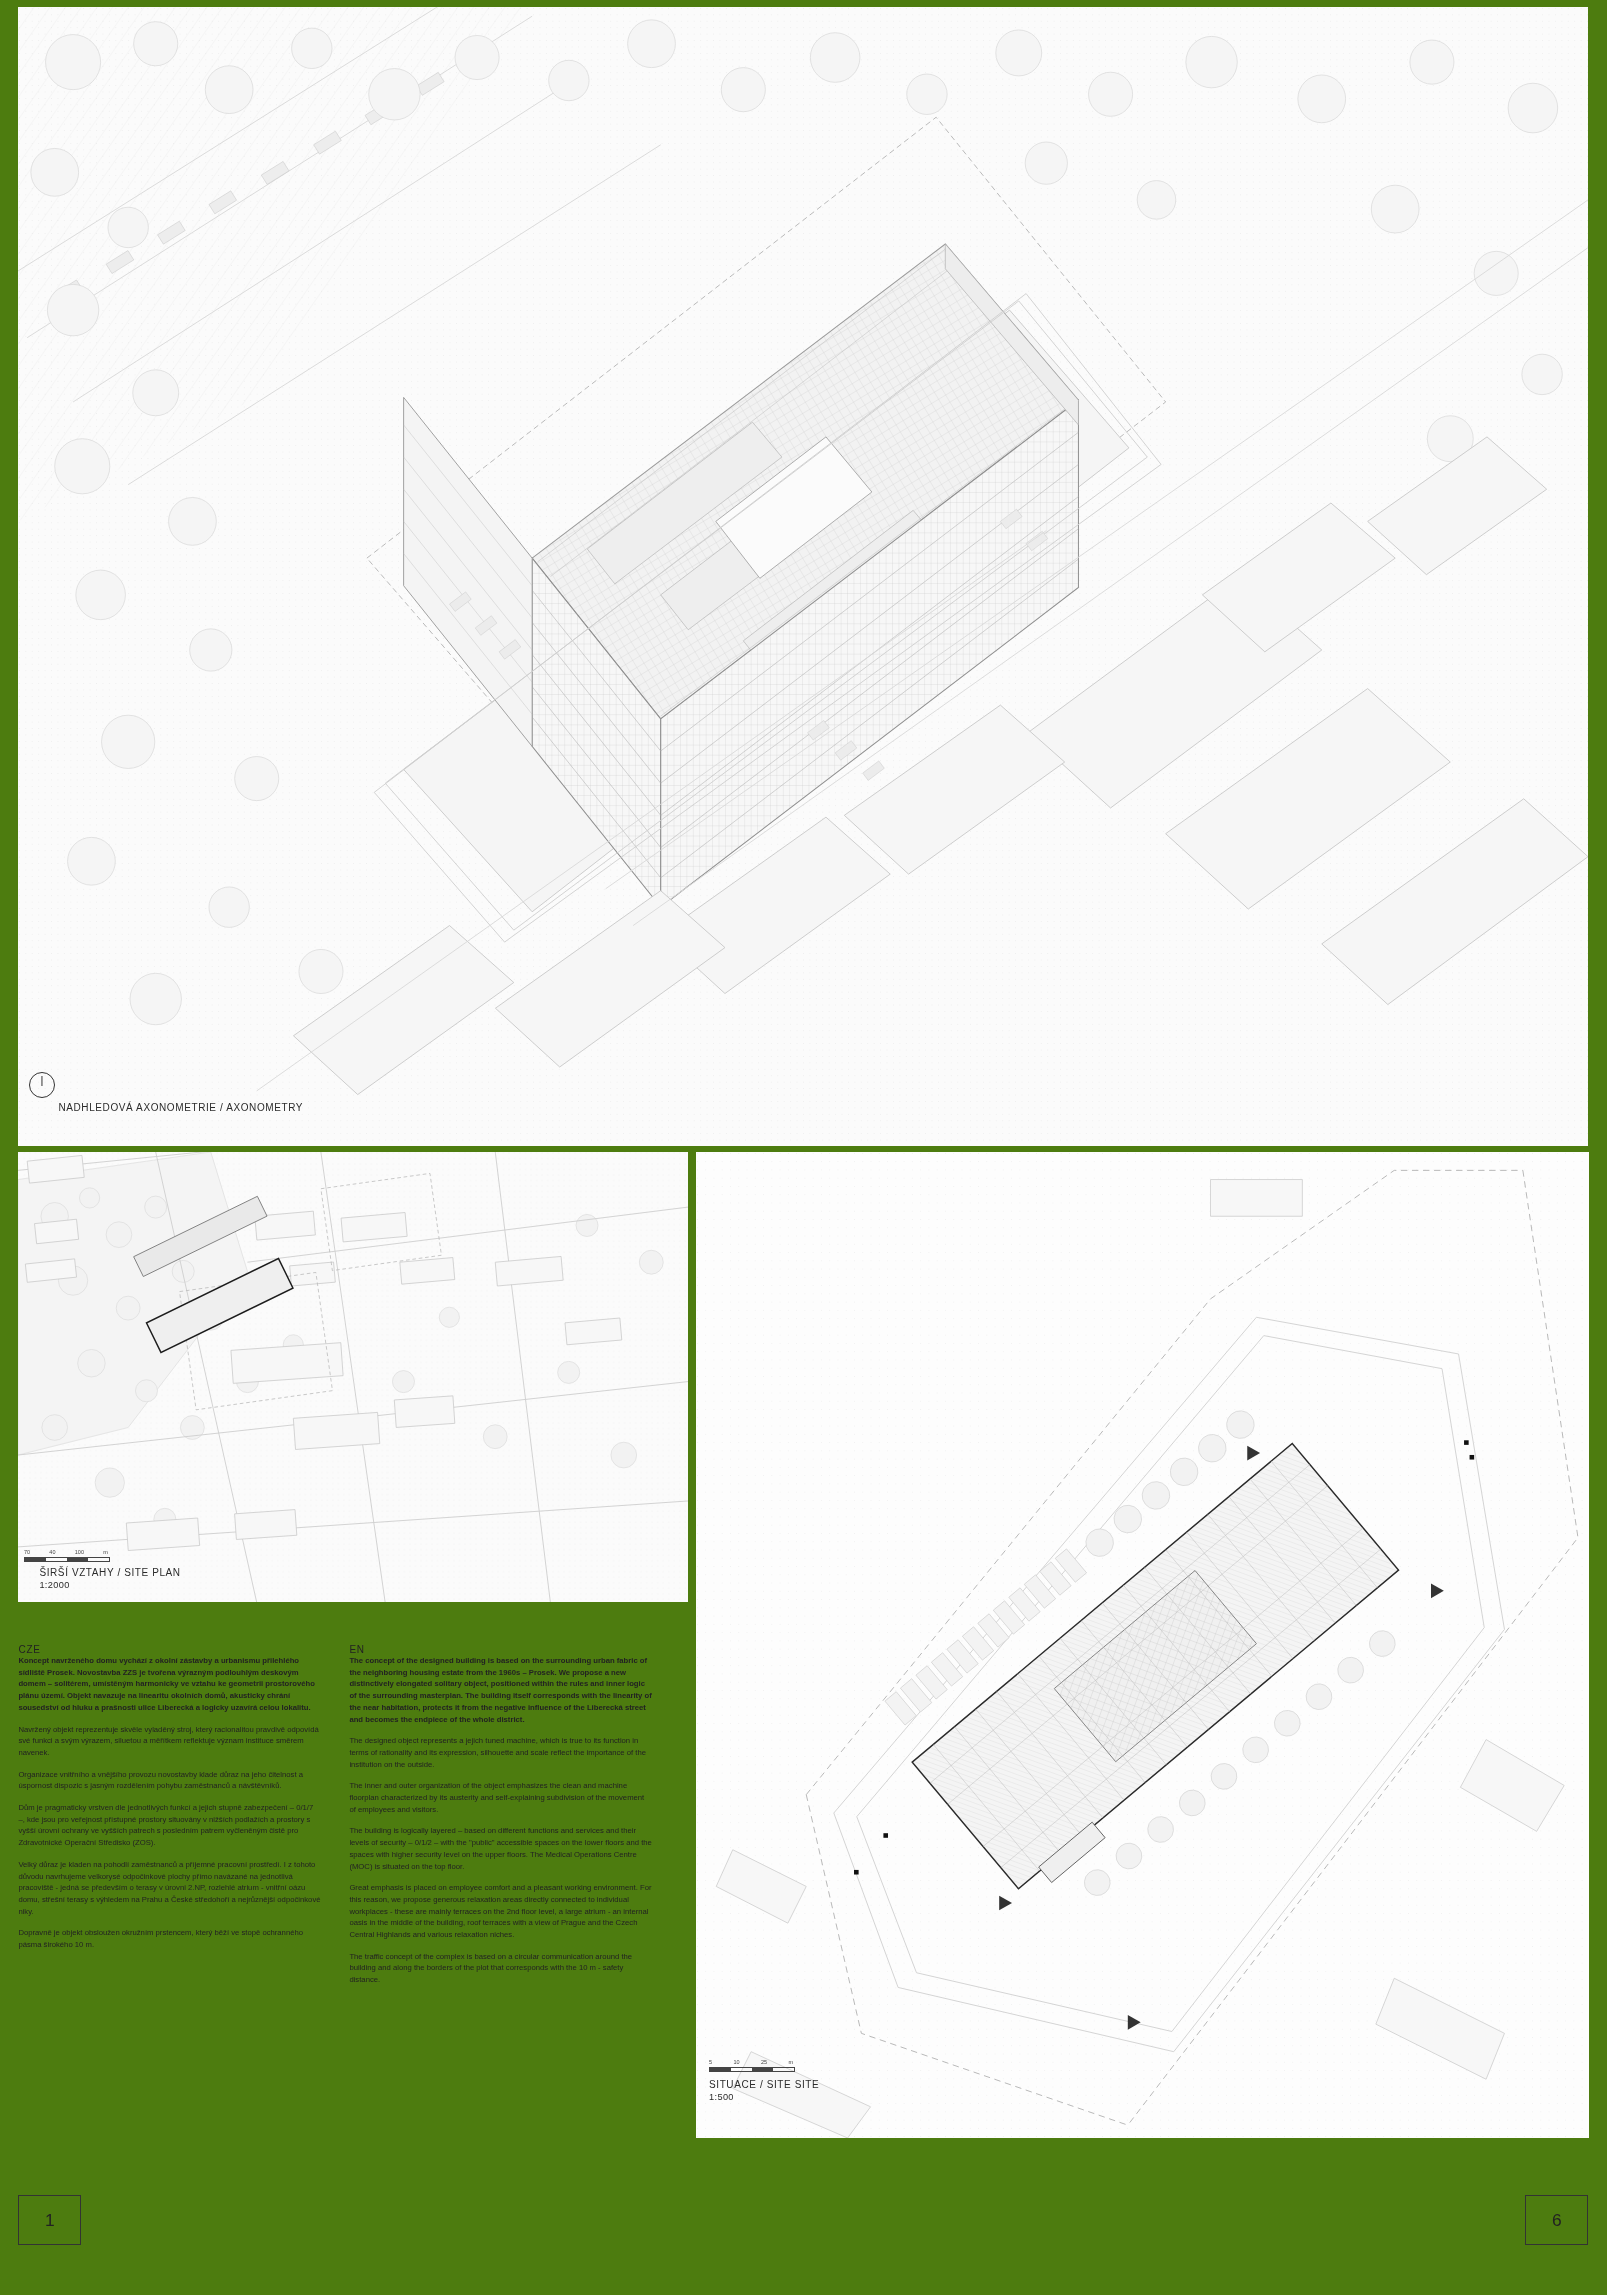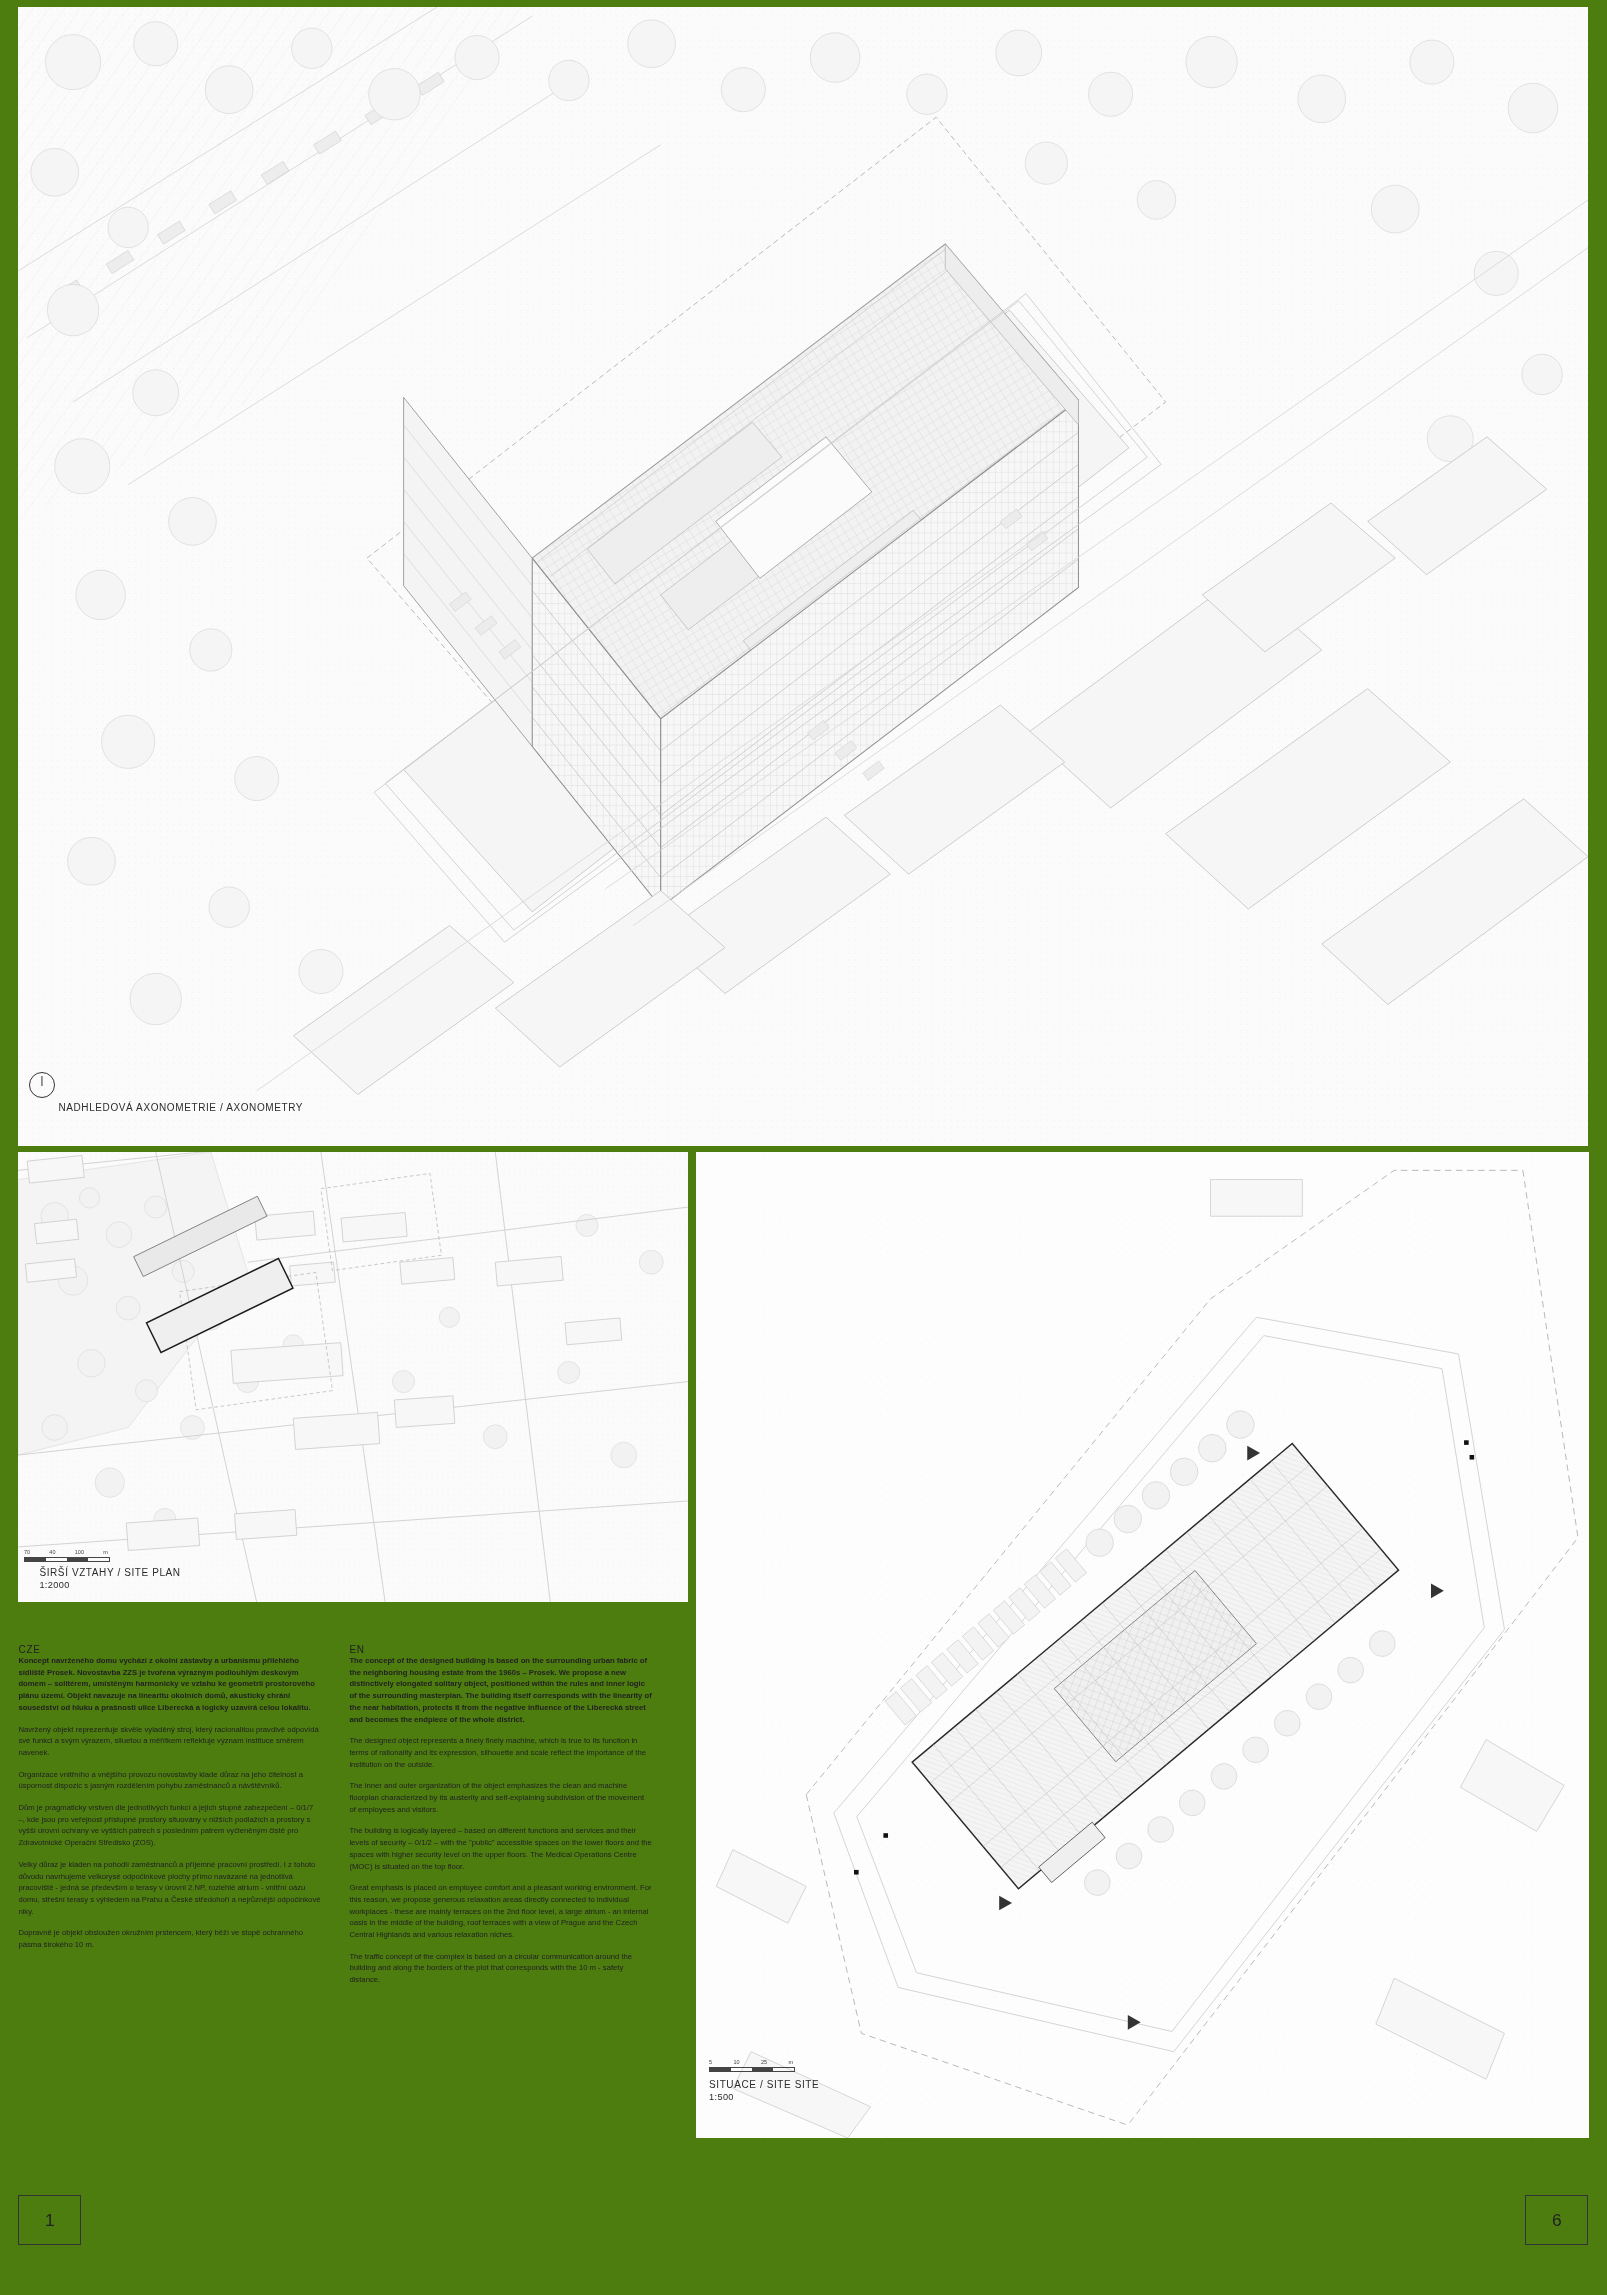--- a/index.html
+++ b/index.html
@@ -567,21 +567,21 @@
       <div class="para">Navržený objekt reprezentuje skvěle vyladěný stroj, který racionalitou pravdivě odpovídá své funkci a svým výrazem, siluetou a měřítkem reflektuje význam instituce směrem navenek.</div>
       <div class="para">Organizace vnitřního a vnějšího provozu novostavby klade důraz na jeho čitelnost a úspornost dispozic s jasným rozdělením pohybu zaměstnanců a návštěvníků.</div>
       <div class="para">Dům je pragmaticky vrstven dle jednotlivých funkcí a jejich stupně zabezpečení – 0/1/7 –, kde jsou pro veřejnost přístupné prostory situovány v nižších podlažích a prostory s vyšší úrovní ochrany ve vyšších patrech s posledním patrem vyčleněným čistě pro Zdravotnické Operační Středisko (ZOS).</div>
       <div class="para">Velký důraz je kladen na pohodlí zaměstnanců a příjemné pracovní prostředí. I z tohoto důvodu navrhujeme velkorysé odpočinkové plochy přímo navázané na jednotlivá pracoviště - jedná se především o terasy v úrovni 2.NP, rozlehlé atrium - vnitřní oázu domu, střešní terasy s výhledem na Prahu a České středohoří a nejrůznější odpočinkové niky.</div>
       <div class="para">Dopravně je objekt obsloužen okružním prstencem, který běží ve stopě ochranného pásma širokého 10 m.</div>
     </div>
 
     <div class="col-en">
       <div class="col-head">EN</div>
       <div class="para bold">The concept of the designed building is based on the surrounding urban fabric of the neighboring housing estate from the 1960s – Prosek. We propose a new distinctively elongated solitary object, positioned within the rules and inner logic of the surrounding masterplan. The building itself corresponds with the linearity of the near habitation, protects it from the negative influence of the Liberecká street and becomes the endpiece of the whole district.</div>
-      <div class="para">The designed object represents a finely finely machine, which is true to its function in terms of rationality and its expression, silhouette and scale reflect the importance of the institution on the outside.</div>
+      <div class="para">The designed object represents a jejich tuned machine, which is true to its function in terms of rationality and its expression, silhouette and scale reflect the importance of the institution on the outside.</div>
       <div class="para">The inner and outer  organization of the object emphasizes the clean and machine floorplan characterized by its austerity and self-explaining subdivision of the movement of employees and visitors.</div>
       <div class="para">The building is logically layered – based on different functions and services and their levels of security – 0/1/2 – with the "public" accessible spaces on the lower floors and the spaces with higher security level on the upper floors. The Medical Operations Centre (MOC) is situated on the top floor.</div>
       <div class="para">Great emphasis is placed on employee comfort and a pleasant working environment. For this reason, we propose generous relaxation areas directly connected to individual workplaces - these are mainly terraces on the 2nd floor level, a large atrium - an internal oasis in the middle of the building, roof terraces with a view of Prague and the Czech Central Highlands and various relaxation niches.</div>
       <div class="para">The traffic concept of the complex is based on a circular communication around the building and along the borders of the plot that corresponds with the 10 m - safety distance.</div>
     </div>
   </div>
 
   <div class="footer">
     <div class="page-box left">1</div>
     <div class="page-box right">6</div>

